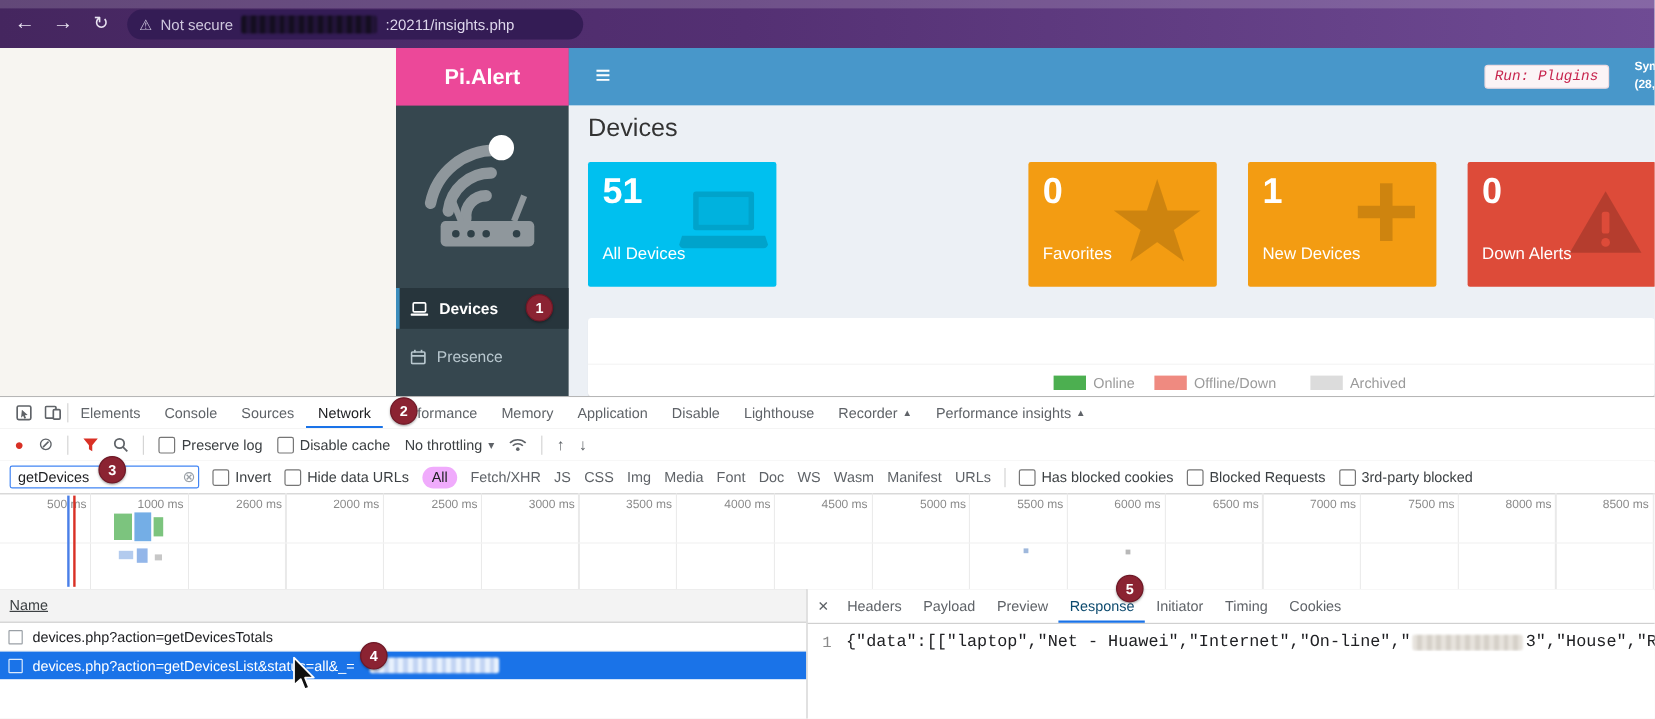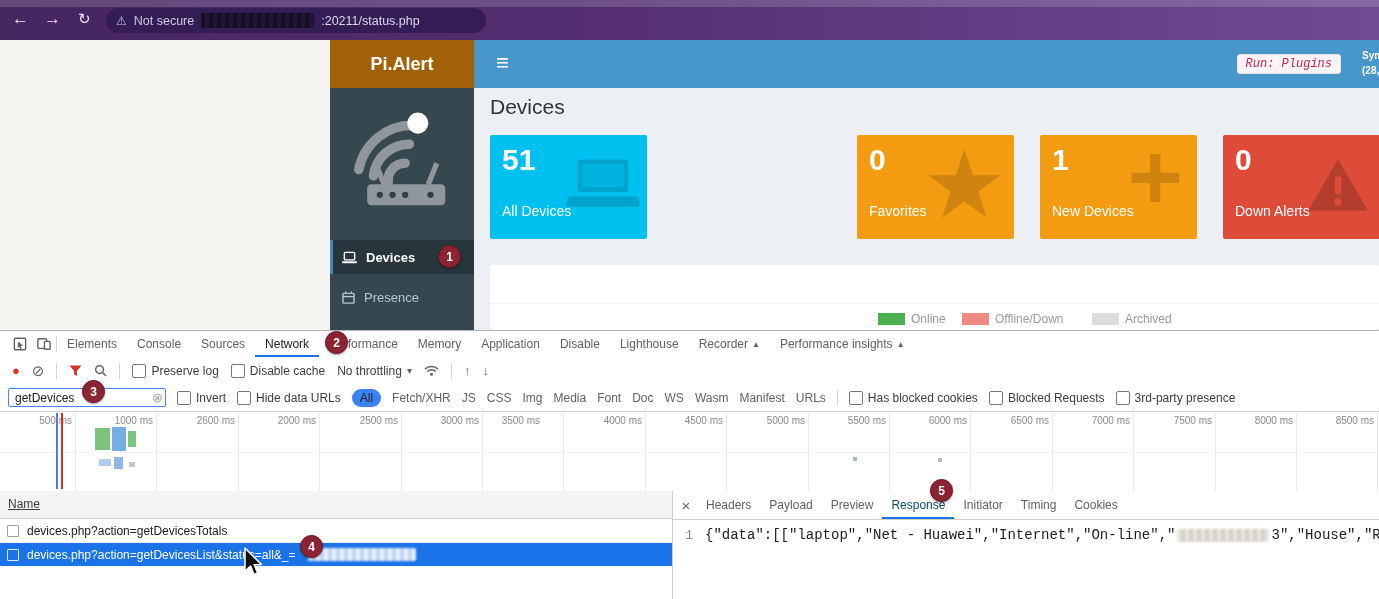--- a/index.html
+++ b/index.html
@@ -15,21 +15,21 @@
         background:#341c55;display:flex;align-items:center;padding:0 10px;gap:7px;}
   .pill .warn{font-size:12px;color:#cfc8de;}
   .pill .ns{font-size:12.5px;color:#cfc8de;white-space:nowrap;}
   .pill .url{font-size:12.5px;color:#ded7ec;white-space:nowrap;}
   .redact-dark{width:113px;height:15px;border-radius:2px;flex:0 0 113px;
         background:repeating-linear-gradient(90deg,#140e20 0 4px,#221438 4px 8px);filter:blur(.7px);}
 
   
   .blank{position:absolute;left:0;top:40px;width:330px;height:290px;background:#f7f5f1;}
   .sidebar{position:absolute;left:330px;top:40px;width:144px;height:290px;background:#36474f;}
-  .logo{height:48px;background:#a16207;color:#fff;font-size:18px;font-weight:bold;
+  .logo{height:48px;background:#ec4899;color:#fff;font-size:18px;font-weight:bold;
         display:flex;align-items:center;justify-content:center;}
   .routerwrap{margin:14px auto 0;width:116px;}
   .sitem{position:absolute;left:0;width:144px;height:34px;display:flex;align-items:center;
         gap:9px;padding-left:12px;font-size:13px;}
   .sitem.active{background:#27353c;border-left:3px solid #3c8dbc;padding-left:9px;color:#fff;font-weight:bold;}
   .sitem.idle{color:#b8c7ce;}
   .navbar{position:absolute;left:474px;top:40px;width:905px;height:48px;background:#4897ca;}
   .burger{position:absolute;left:22px;top:10px;font-size:22px;color:#fff;}
   .runbtn{position:absolute;right:38px;top:14px;background:#fbf4f6;color:#c7254e;
         font-family:"Liberation Mono",monospace;font-size:12px;padding:2px 8px;border-radius:3px;
@@ -57,21 +57,21 @@
       border-bottom:1px solid #d0d0d0;background:#fff;}
   .tabbar{top:0;height:26px;padding-left:8px;}
   .dtab{height:26px;display:flex;align-items:center;padding:0 10px;color:#5f6368;gap:4px;white-space:nowrap;}
   .dtab.active{color:#202124;box-shadow:inset 0 -2px 0 #1a73e8;}
   .exp{font-size:8px;color:#5f6368;}
   .toolbar{top:26px;height:27px;padding-left:12px;gap:12px;}
   .filterrow{top:53px;height:27px;padding-left:8px;gap:11px;color:#5f6368;}
   .sep{width:1px;height:16px;background:#d5d5d5;flex:0 0 1px;}
   .cb{display:inline-flex;align-items:center;gap:5px;white-space:nowrap;color:#3c4043;}
   .cbbox{width:12px;height:12px;border:1px solid #767676;border-radius:2px;background:#fff;flex:0 0 12px;}
-  .pillall{background:#3b82f6;color:#202124;border-radius:9px;padding:2px 8px;white-space:nowrap;}
+  .pillall{background:#f0abfc;color:#202124;border-radius:9px;padding:2px 8px;white-space:nowrap;}
   .ftype{white-space:nowrap;}
   .fwrap{position:relative;flex:0 0 158px;}
   .finput{width:158px;height:19px;border:1px solid #4285f4;border-radius:2px;font-size:12px;
       padding:0 16px 0 6px;color:#202124;font-family:"Liberation Sans",sans-serif;outline:none;background:#fff;box-sizing:border-box;}
   .fclear{position:absolute;right:3px;top:2px;color:#9aa0a6;font-size:13px;}
   .timeline{position:absolute;left:0;top:80px;width:1379px;height:80px;border-bottom:1px solid #cdcdcd;
       background-image:repeating-linear-gradient(to right,#e9e9e9 0 1px,transparent 1px 81.4px);
       background-position:75px 0;}
   .tick{position:absolute;top:4px;width:56px;text-align:right;font-size:10px;color:#8a8a8a;}
   .mark{position:absolute;}
@@ -108,21 +108,21 @@
 
   <div class="bbar">
     <div class="bstrip"></div>
     <span class="bicon" style="left:12px">←</span>
     <span class="bicon" style="left:44px">→</span>
     <span class="bicon" style="left:78px;top:10px;font-size:15px">↻</span>
     <div class="pill">
       <span class="warn">⚠</span>
       <span class="ns">Not secure</span>
       <div class="redact-dark"></div>
-      <span class="url">:20211/status.php</span>
+      <span class="url">:20211/insights.php</span>
     </div>
   </div>
 
   <div class="blank"></div>
 
   <div class="sidebar">
     <div class="logo">Pi.Alert</div>
     <div class="routerwrap">
       <svg width="116" height="116" viewBox="0 0 110 110">
         <g stroke="#8f979c" fill="none" stroke-width="9" stroke-linecap="round">
@@ -346,32 +346,32 @@
       <span class="cb">
         <span class="cbbox"></span>
         <span>Has blocked cookies</span>
       </span>
       <span class="cb">
         <span class="cbbox"></span>
         <span>Blocked Requests</span>
       </span>
       <span class="cb">
         <span class="cbbox"></span>
-        <span>3rd-party presence</span>
+        <span>3rd-party blocked</span>
       </span>
     </div>
 
     <div class="timeline">
       <span class="tick" style="left:16px">500 ms</span>
       <span class="tick" style="left:97px">1000 ms</span>
       <span class="tick" style="left:179px">2600 ms</span>
       <span class="tick" style="left:260px">2000 ms</span>
       <span class="tick" style="left:342px">2500 ms</span>
       <span class="tick" style="left:423px">3000 ms</span>
-      <span class="tick" style="left:484px">3500 ms</span>
+      <span class="tick" style="left:504px">3500 ms</span>
       <span class="tick" style="left:586px">4000 ms</span>
       <span class="tick" style="left:667px">4500 ms</span>
       <span class="tick" style="left:749px">5000 ms</span>
       <span class="tick" style="left:830px">5500 ms</span>
       <span class="tick" style="left:911px">6000 ms</span>
       <span class="tick" style="left:993px">6500 ms</span>
       <span class="tick" style="left:1074px">7000 ms</span>
       <span class="tick" style="left:1156px">7500 ms</span>
       <span class="tick" style="left:1237px">8000 ms</span>
       <span class="tick" style="left:1318px">8500 ms</span>

